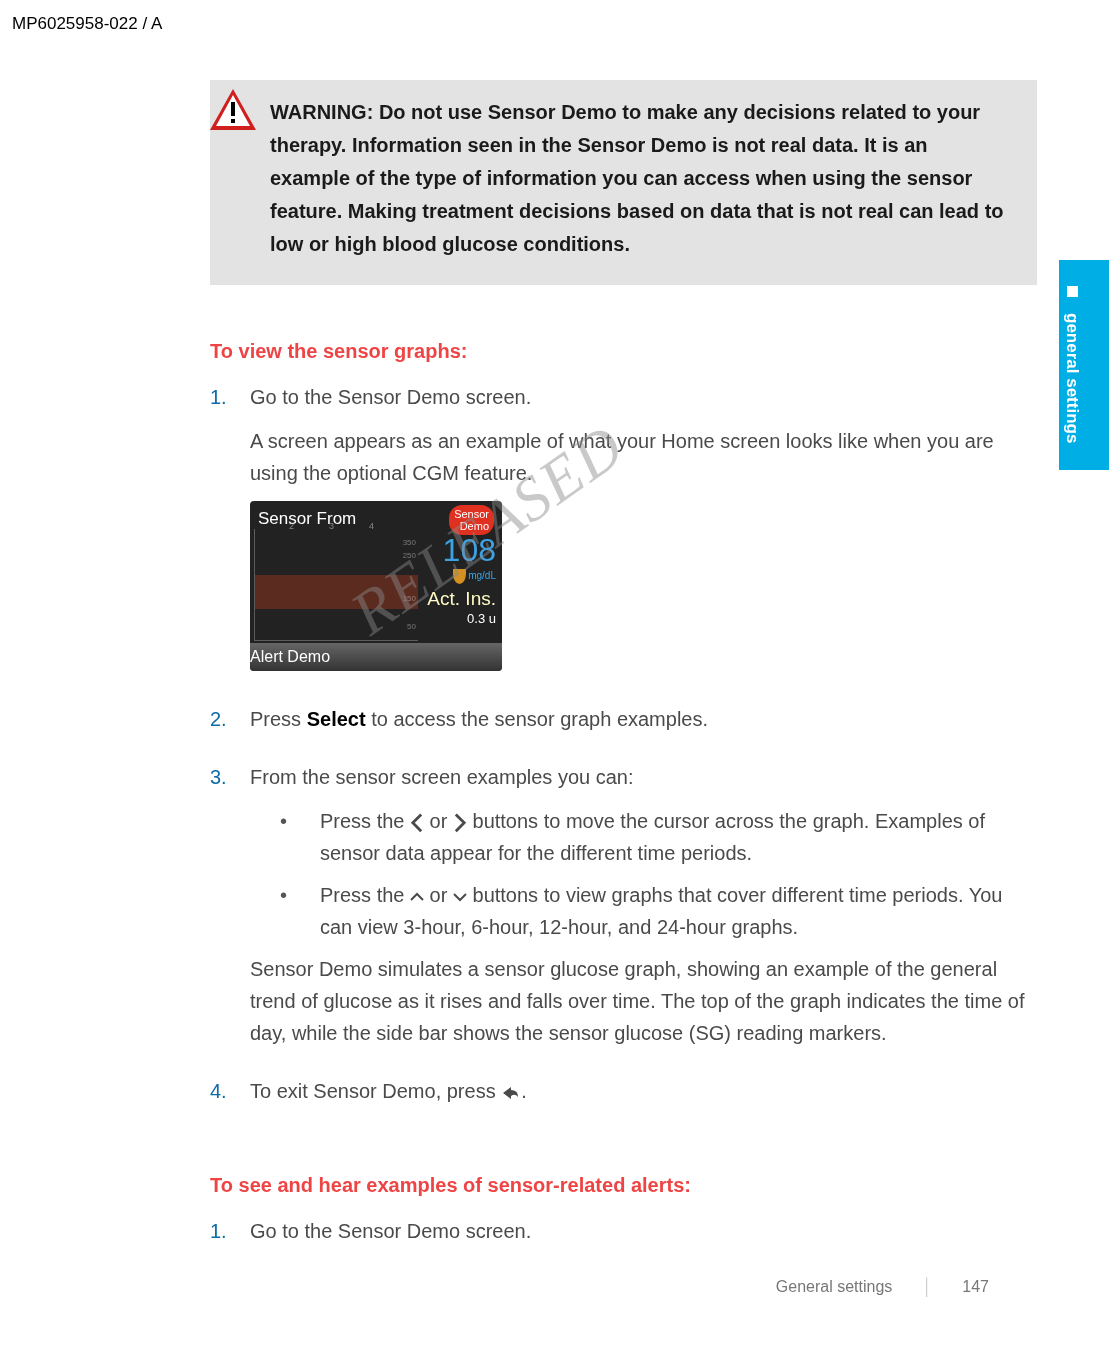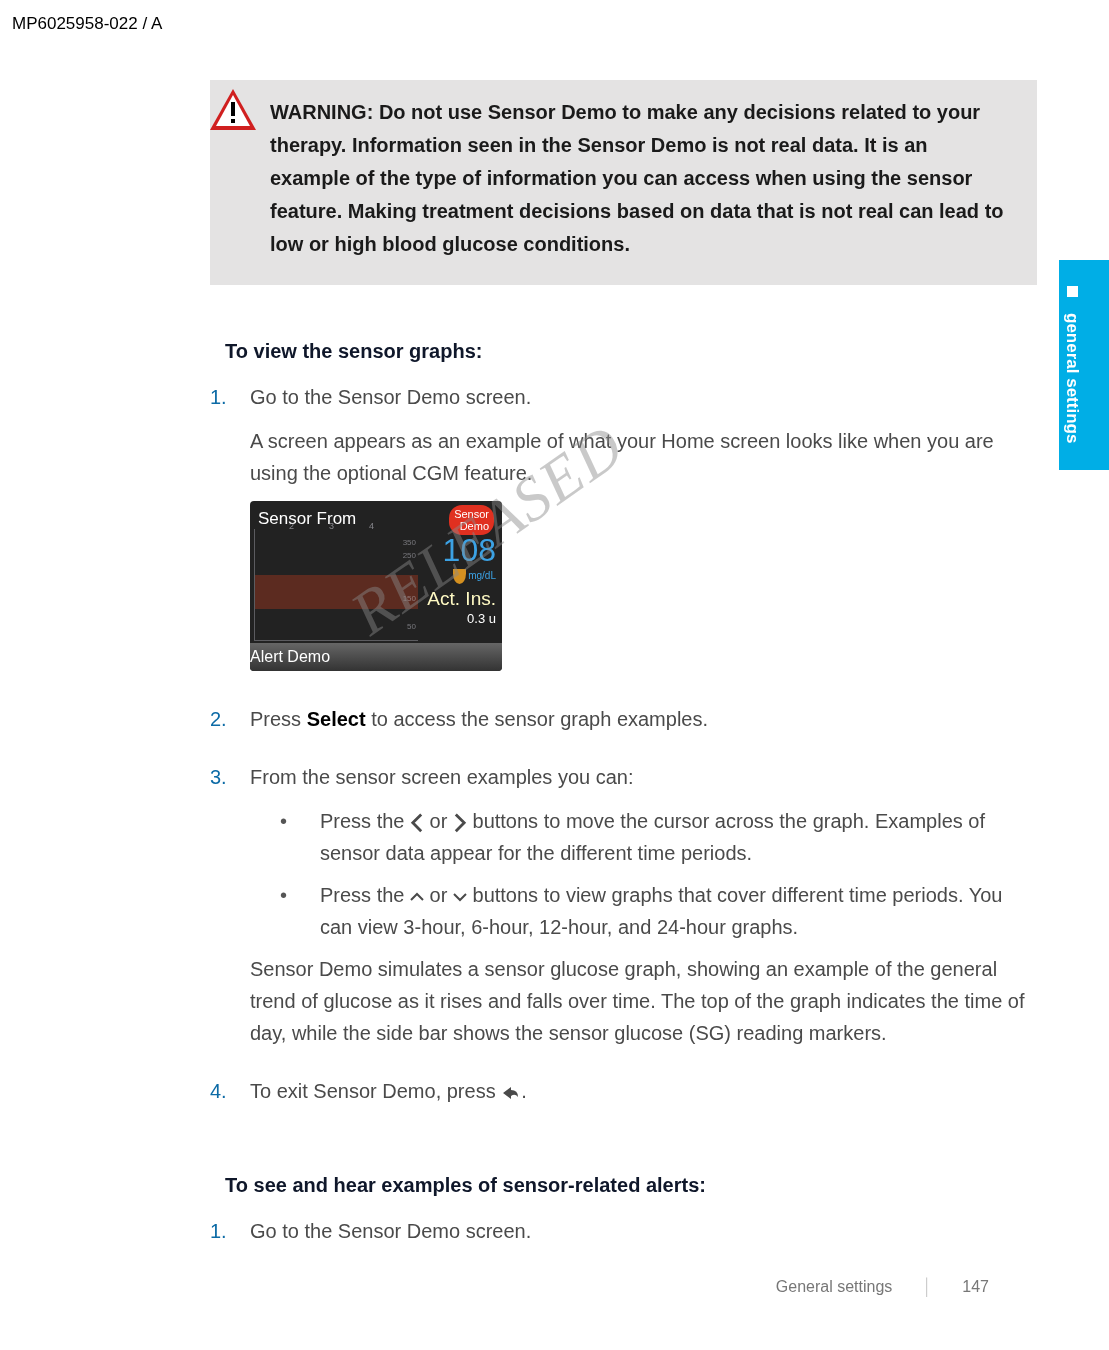--- a/index.html
+++ b/index.html
@@ -43,24 +43,23 @@
     .warning-text {
       font-weight: 700;
       color: #1a1a1a;
       line-height: 1.65;
     }
     .warning-label {
       font-weight: 700;
     }
     .section-heading {
       font-weight: 700;
-      color: #0f172a;
+      color: #ef4444;
       margin-top: 50px;
       margin-bottom: 14px;
-      margin-left: 15px;
     }
     .numbered-list {
       list-style: none;
       padding-left: 0;
     }
     .numbered-list > li {
       display: flex;
       margin-bottom: 14px;
     }
     .list-number {

